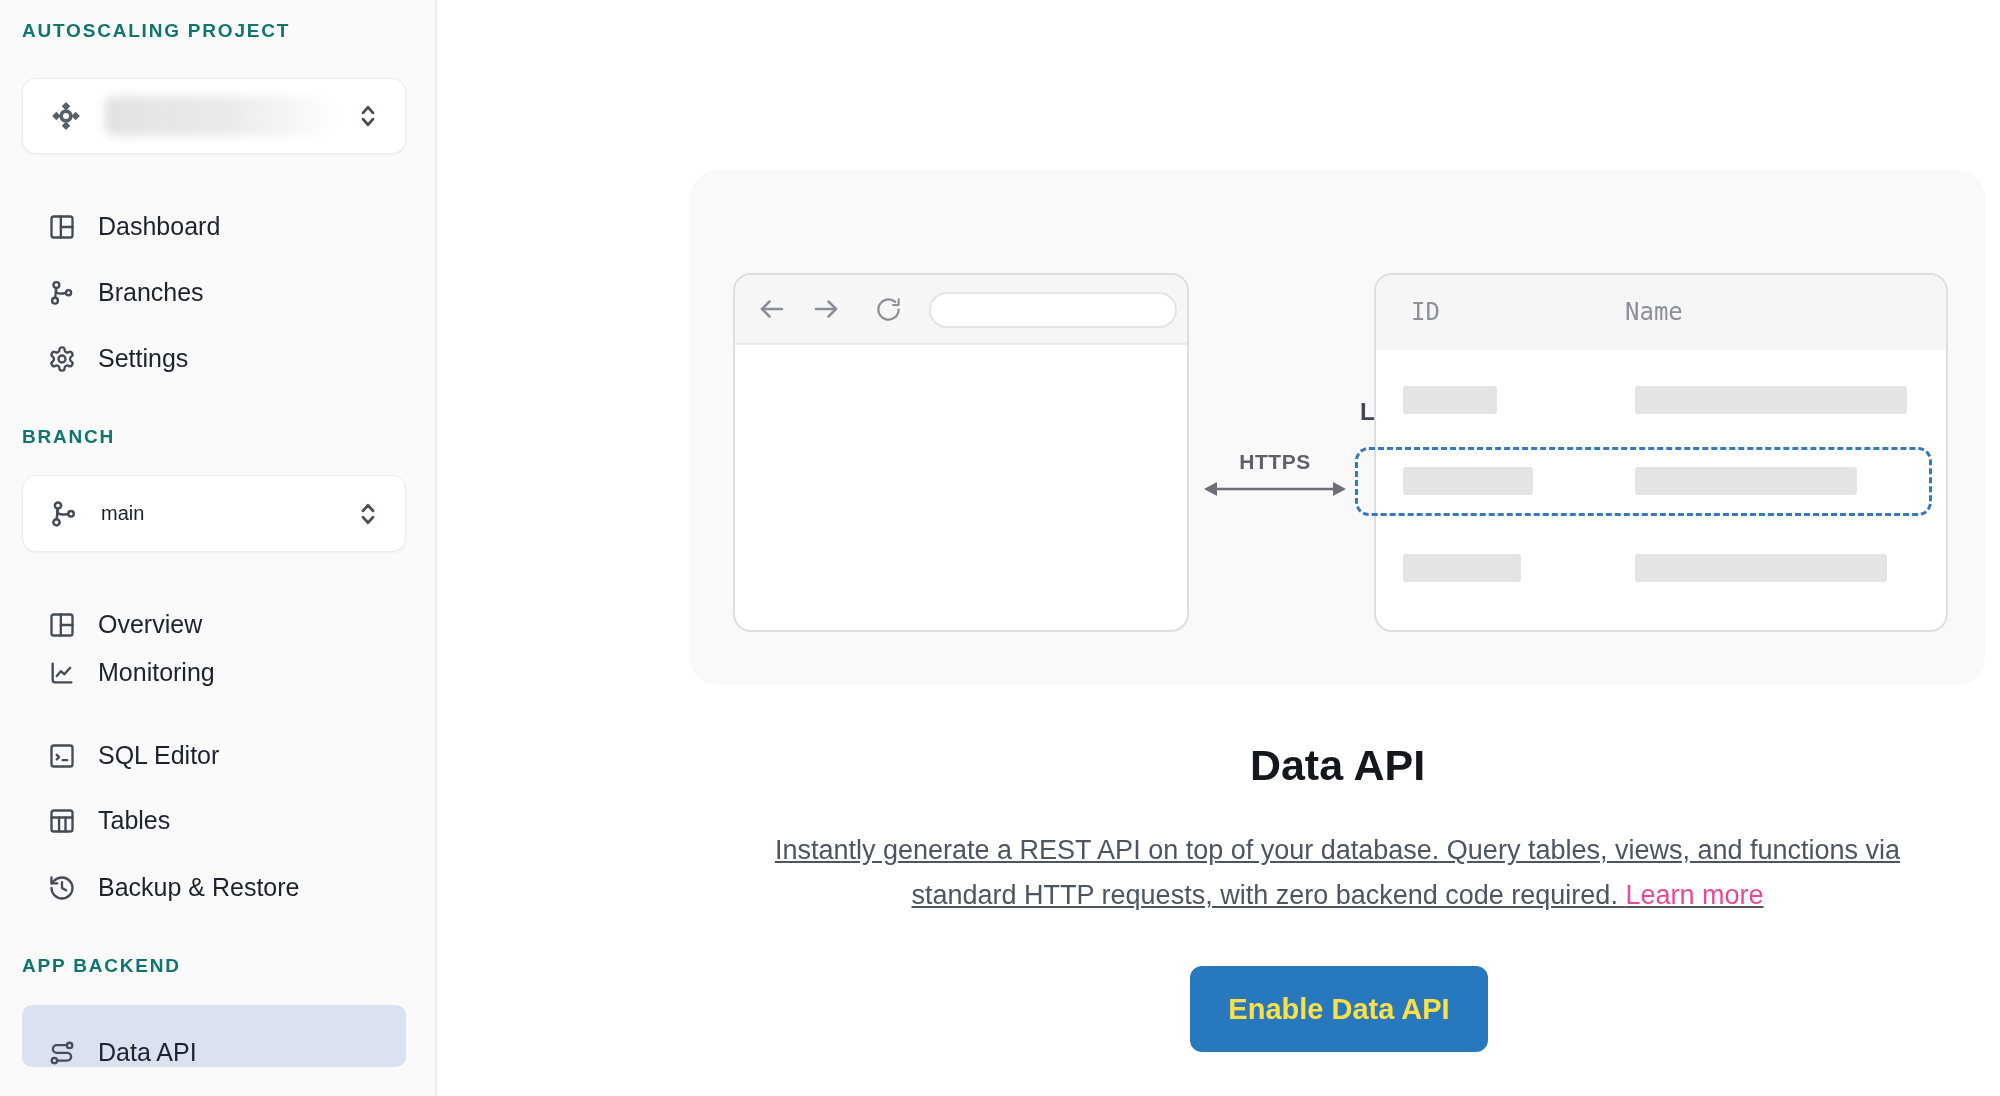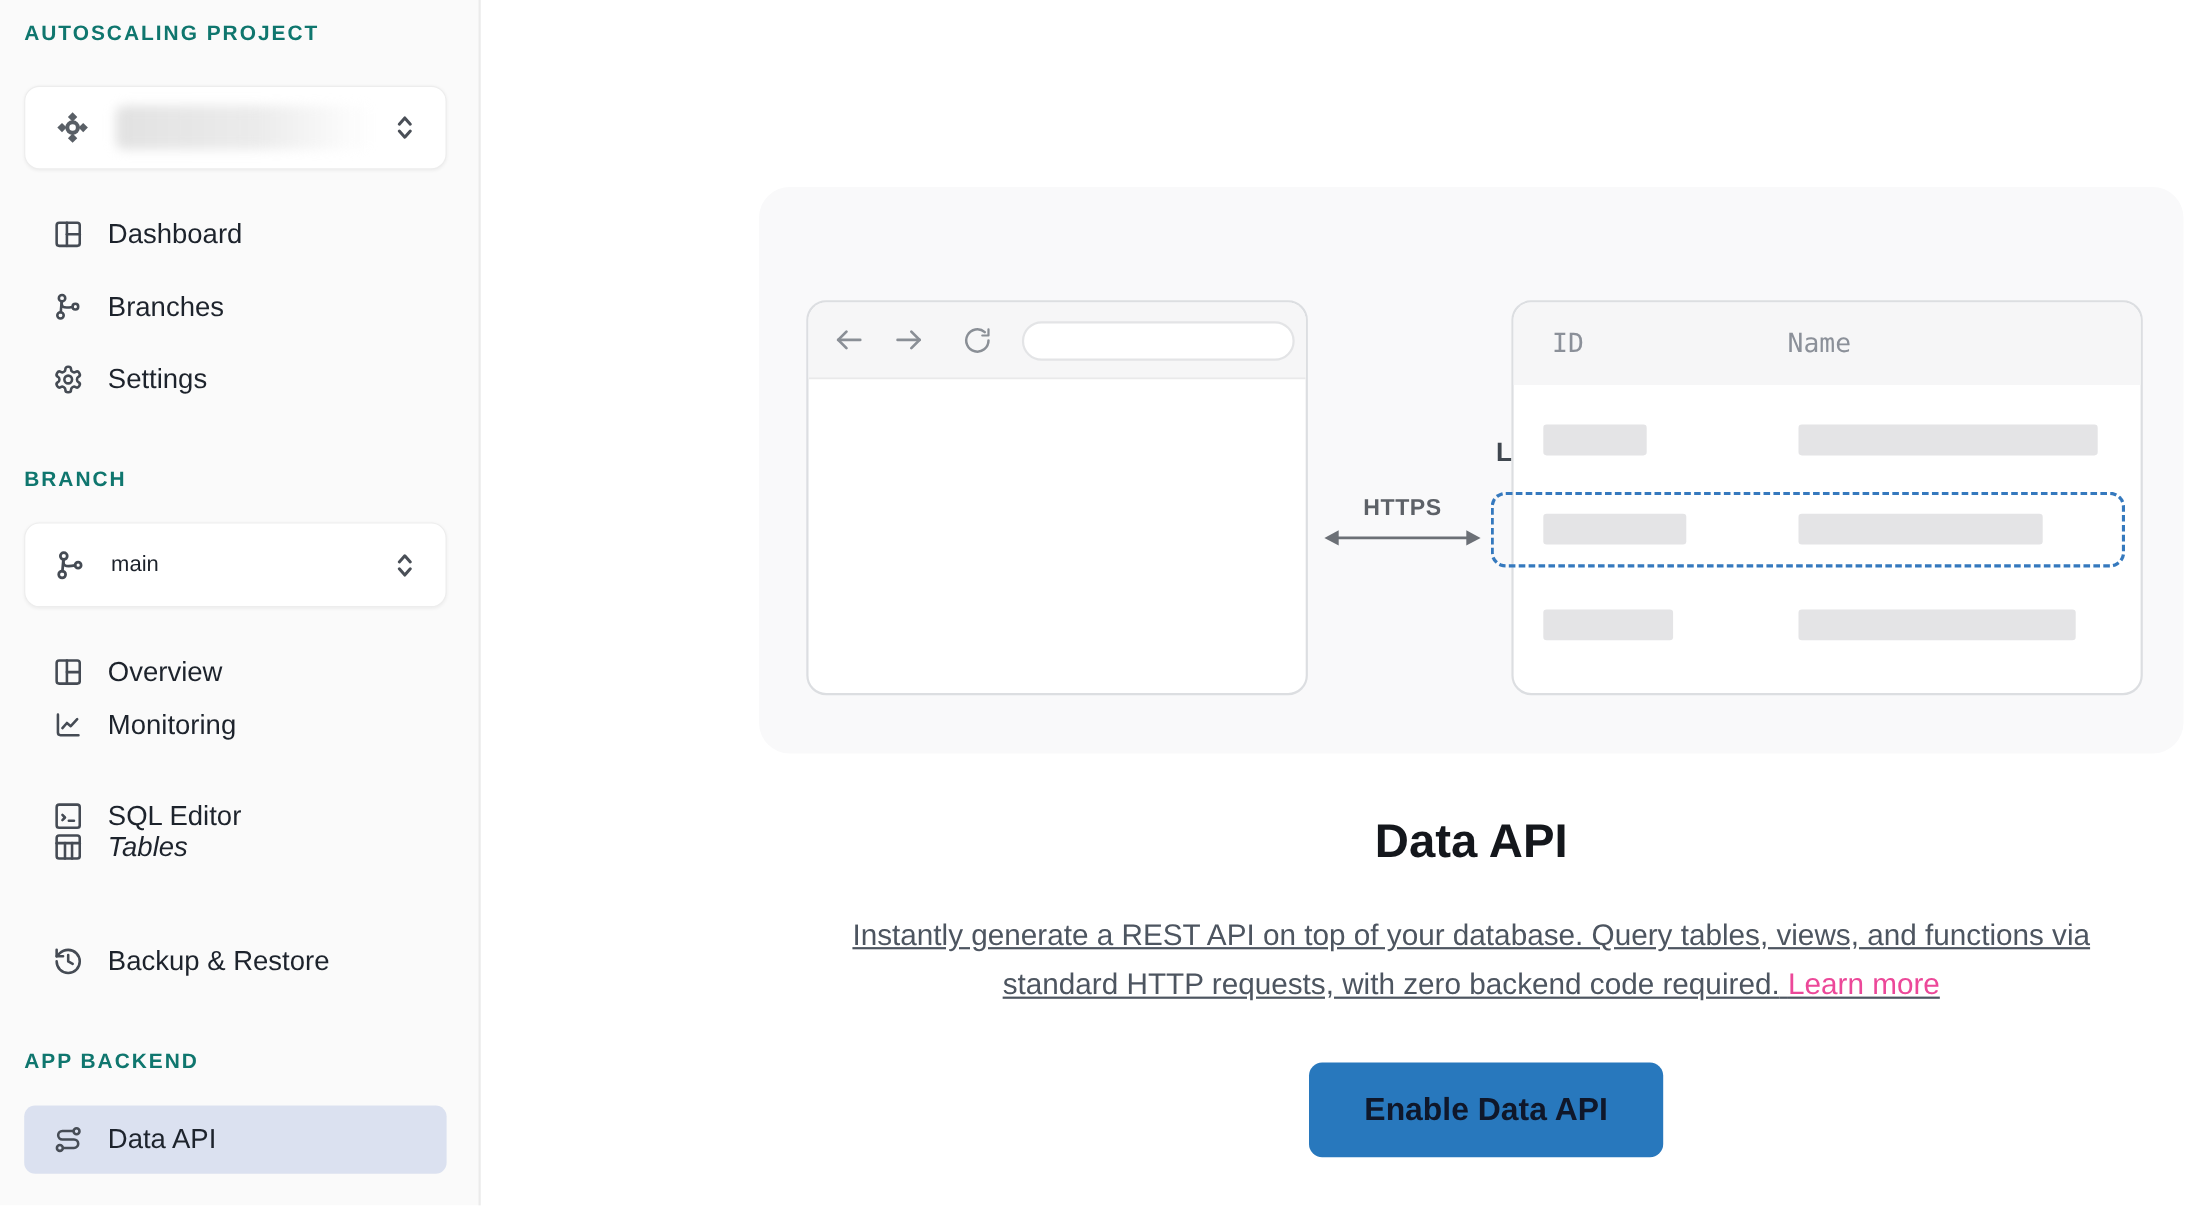--- a/index.html
+++ b/index.html
@@ -18,21 +18,21 @@
               display:flex; align-items:center; padding:0 22px 0 26px; cursor:pointer; }
   .selector .sel-label { font-size:20px; color:#1c222b; margin-left:22px; }
   .selector .spacer { flex:1; }
   .blur-bar { height:40px; width:233px; margin-left:22px; border-radius:8px;
               background:linear-gradient(90deg, rgba(224,224,224,0.95) 0%, rgba(233,233,233,0.9) 55%, rgba(245,245,245,0) 100%);
               filter:blur(5px); }
   .icon { flex:none; display:inline-flex; align-items:center; justify-content:center; }
   .icon svg { display:block; }
 
   .nav-item { position:absolute; left:22px; width:384px; height:56px; border-radius:10px;
-              display:flex; align-items:center; padding-left:26px; cursor:pointer; }
+              display:flex; align-items:flex-end; padding-left:26px; cursor:pointer; }
   .nav-item .label { font-size:25px; color:#1d232c; margin-left:22px; }
   .nav-item.selected { background:#dbe1f0; }
 
   
   .main { position:absolute; left:439px; top:0; width:1561px; height:1096px; background:#ffffff; }
 
   .panel { position:absolute; left:251px; top:170px; width:1295px; height:515px;
            background:#f9f9fa; border-radius:28px; }
 
   .mock-label { position:absolute; font-size:24px; font-weight:700; color:#40474f; }
@@ -60,22 +60,22 @@
   .https-wrap { position:absolute; left:505px; top:280px; width:160px; text-align:center; }
   .https-label { font-size:21px; font-weight:700; color:#5d6167; letter-spacing:0.5px; }
   .https-arrow { margin-top:4px; }
 
   .title { position:absolute; left:251px; top:741px; width:1295px; text-align:center;
            font-size:43px; font-weight:700; color:#14171c; }
   .desc { position:absolute; left:251px; top:828px; width:1295px; text-align:center;
           font-size:27px; line-height:45px; color:#4d5560;text-decoration:underline; }
   .desc a { color:#ec4899; text-decoration:none; cursor:pointer; }
 
-  .enable-btn { position:absolute; left:751px; top:966px; width:322px; height:86px;
-                background:#2878bd; border:none; border-radius:12px; color:#0f172a;
+  .enable-btn { position:absolute; left:751px; top:966px; width:298px; height:86px;
+                background:#2878bd; border:none; border-radius:12px; color:#fde047;
                 font-family:"Liberation Sans", sans-serif;
                 font-size:29px; font-weight:700; cursor:pointer; }
 </style>
 </head>
 <body>
 
 <div class="app">
 
   <div class="sidebar">
 
@@ -182,21 +182,21 @@
       <span class="icon">
         <svg width="28" height="28" viewBox="0 0 24 24" fill="none" stroke="#454b54" stroke-width="2" stroke-linecap="round" stroke-linejoin="round">
           <rect x="3" y="3" width="18" height="18" rx="2"></rect>
             <path d="m7.5 15 2-2-2-2"></path>
             <path d="M12.5 15.5h4"></path>
         </svg>
       </span>
       <span class="label">SQL Editor</span>
     </div>
 
-    <div class="nav-item" style="top:742px;font-style:italic;">
+    <div class="nav-item" style="top:779px;">
       <span class="icon">
         <svg width="28" height="28" viewBox="0 0 24 24" fill="none" stroke="#454b54" stroke-width="2" stroke-linecap="round" stroke-linejoin="round">
           <rect x="3" y="3" width="18" height="18" rx="2"></rect>
             <path d="M3 9h18"></path>
             <path d="M9.5 9v12"></path>
             <path d="M15 9v12"></path>
         </svg>
       </span>
       <span class="label">Tables</span>
     </div>

